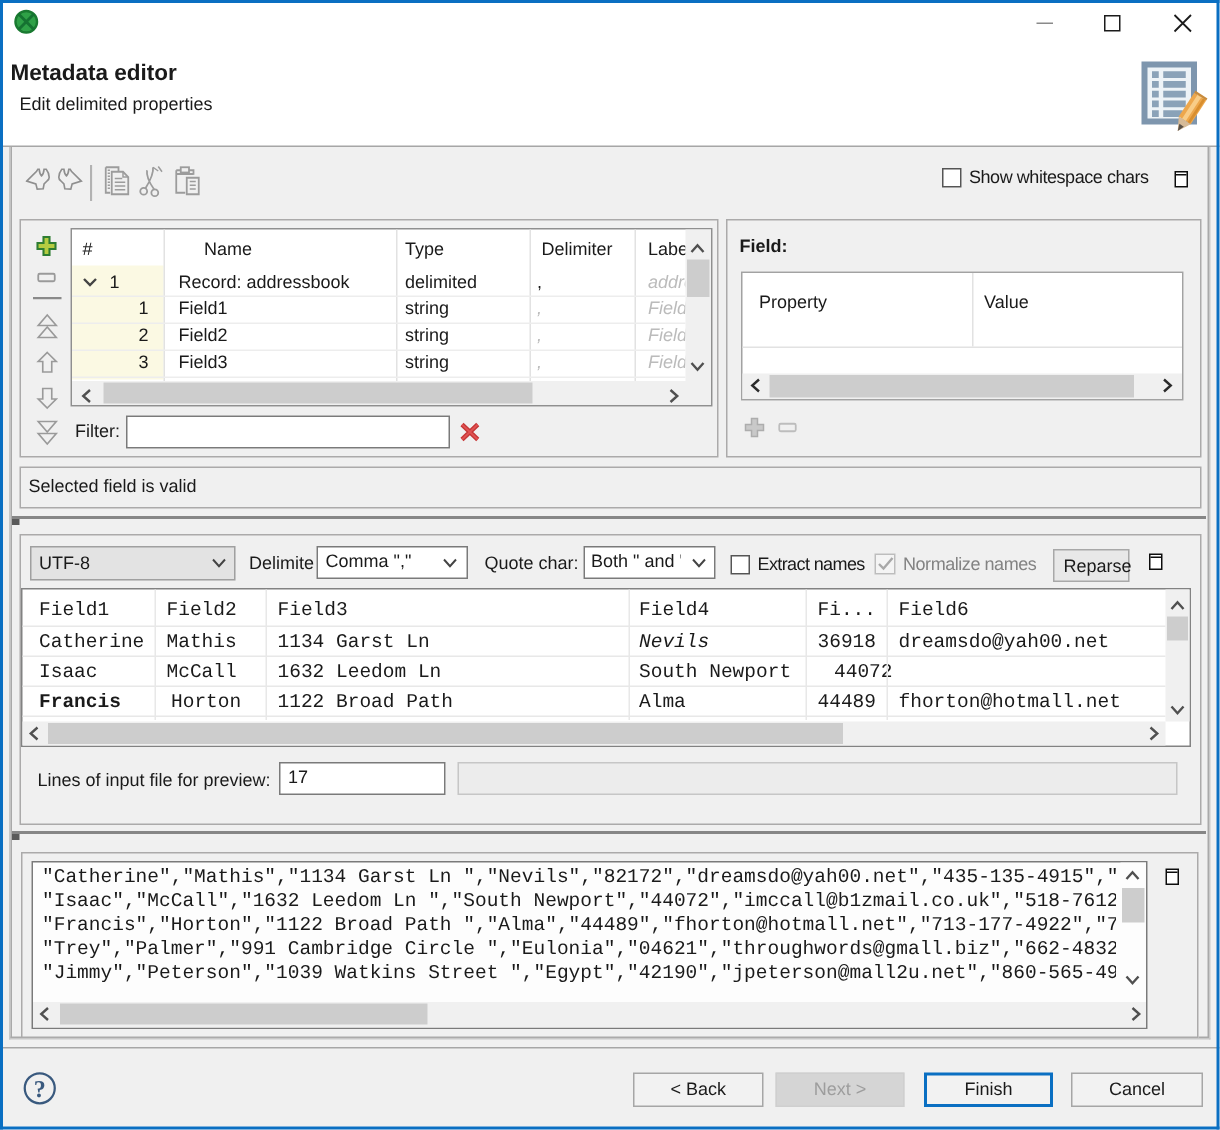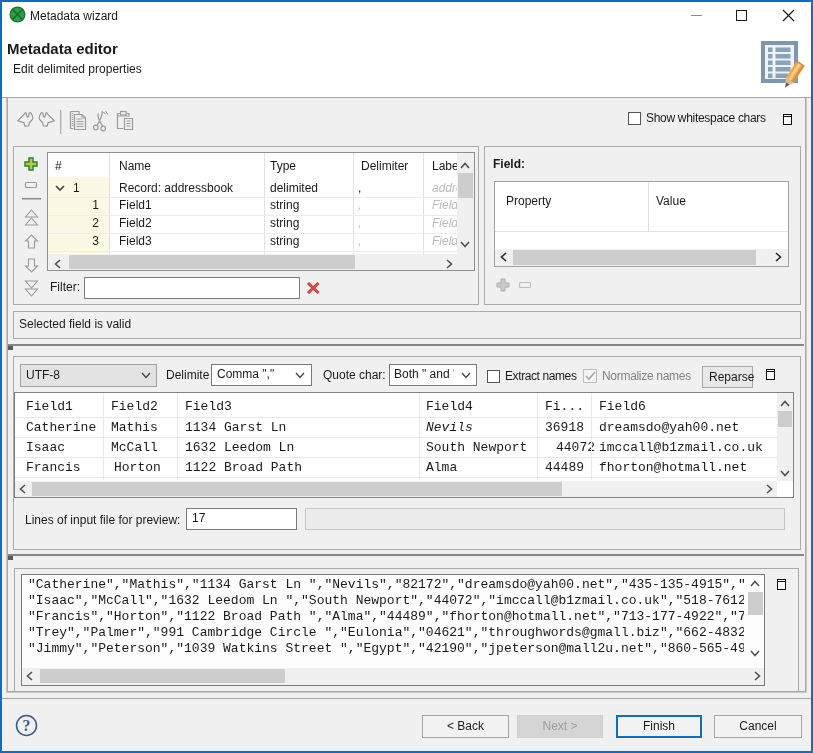--- a/index.html
+++ b/index.html
@@ -19,21 +19,20 @@
 <div id="win">
   <div class="abs" style="left:0;top:0;width:813px;height:2px;background:#0a6fc2;z-index:50"></div>
   <div class="abs" style="left:0;top:751px;width:813px;height:2px;background:#0a6fc2;z-index:50"></div>
   <div class="abs" style="left:0;top:0;width:2px;height:753px;background:#0a6fc2;z-index:50"></div>
   <div class="abs" style="left:811px;top:0;width:2px;height:753px;background:#0a6fc2;z-index:50"></div>
 
   <svg class="abs" style="left:9px;top:6px" width="17" height="17" viewBox="0 0 17 17">
     <circle cx="8.5" cy="8.5" r="7.2" fill="#2fa147" stroke="#1a7a31" stroke-width="1.6"></circle>
     <path d="M3.4 3.4 L13.6 13.6 M13.6 3.4 L3.4 13.6" stroke="#157231" stroke-width="1.9"></path>
   </svg>
-  <div class="abs" style="left:30px;top:9px;width:200px;">Metadata wizard</div>
   <div class="abs" style="left:691px;top:15px;width:11px;height:1px;background:#8a8a8a"></div>
   <div class="abs" style="left:736px;top:10px;width:11px;height:11px;border:1px solid #1b1b1b"></div>
   <svg class="abs" style="left:782px;top:9px" width="13" height="13" viewBox="0 0 13 13">
     <path d="M1 1 L12 12 M12 1 L1 12" stroke="#1b1b1b" stroke-width="1.2"></path>
   </svg>
 
   <div class="abs" style="left:7px;top:40px;font-weight:bold;font-size:15px;">Metadata editor</div>
   <div class="abs" style="left:13px;top:62px;">Edit delimited properties</div>
   <svg class="abs" style="left:760px;top:40px" width="48" height="50" viewBox="0 0 48 50">
     <rect x="1" y="1" width="37" height="42" fill="#7e96ae"></rect>
@@ -128,21 +127,21 @@
   <div class="abs" style="left:109px;top:153px;width:1px;height:103px;background:#e2e2e2"></div>
   <div class="abs" style="left:264px;top:153px;width:1px;height:103px;background:#e2e2e2"></div>
   <div class="abs" style="left:353px;top:153px;width:1px;height:103px;background:#e2e2e2"></div>
   <div class="abs" style="left:423px;top:153px;width:1px;height:103px;background:#e2e2e2"></div>
   <div class="abs" style="left:48px;top:197px;width:409px;height:1px;background:#ededed"></div>
   <div class="abs" style="left:48px;top:215px;width:409px;height:1px;background:#ededed"></div>
   <div class="abs" style="left:48px;top:233px;width:409px;height:1px;background:#ededed"></div>
   <div class="abs" style="left:48px;top:251px;width:409px;height:1px;background:#ededed"></div>
 
   <div class="abs" style="left:55px;top:159px;">#</div>
-  <div class="abs" style="left:119px;top:159px;">Name</div>
+  <div class="abs" style="left:136px;top:159px;">Name</div>
   <div class="abs" style="left:270px;top:159px;">Type</div>
   <div class="abs" style="left:361px;top:159px;">Delimiter</div>
   <div class="abs" style="left:432px;top:159px;width:25px;overflow:hidden;">Label</div>
 
   <svg class="abs" style="left:55px;top:184px" width="10" height="8" viewBox="0 0 10 8">
       <path d="M1 2 L5 6 L9 2" fill="none" stroke="#444" stroke-width="1.6"></path>
     </svg>
   <div class="abs" style="left:73px;top:181px;">1</div>
   <div class="abs" style="left:119px;top:181px;">Record: addressbook</div>
   <div class="abs" style="left:270px;top:181px;">delimited</div>
@@ -263,22 +262,21 @@
   <div class="mono abs" style="left:111px;top:420px;">Mathis</div>
   <div class="mono abs" style="left:185px;top:420px;">1134 Garst Ln</div>
   <div class="mono abs" style="left:426px;top:420px;font-style:italic;">Nevils</div>
   <div class="mono abs" style="left:545px;top:420px;">36918</div>
   <div class="mono abs" style="left:599px;top:420px;">dreamsdo@yah00.net</div>
   <div class="mono abs" style="left:26px;top:440px;">Isaac</div>
   <div class="mono abs" style="left:111px;top:440px;">McCall</div>
   <div class="mono abs" style="left:185px;top:440px;">1632 Leedom Ln</div>
   <div class="mono abs" style="left:426px;top:440px;">South Newport</div>
   <div class="mono abs" style="left:545px;top:440px;margin-left:11px;">44072</div>
-  <div class="mono abs" style="left:599px;top:440px;width:168px;overflow:hidden;">imccall@b1zmail.co.uk</div>
-  <div class="mono abs" style="left:26px;top:460px;">Francis</div>
+  <div class="mono abs" style="left:26px;top:460px;font-weight:bold;">Francis</div>
   <div class="mono abs" style="left:114px;top:460px;font-family:Liberation Mono, monospace;">Horton</div>
   <div class="mono abs" style="left:185px;top:460px;">1122 Broad Path</div>
   <div class="mono abs" style="left:426px;top:460px;">Alma</div>
   <div class="mono abs" style="left:545px;top:460px;">44489</div>
   <div class="mono abs" style="left:599px;top:460px;">fhorton@hotmall.net</div>
 
   <div class="abs" style="left:103px;top:393px;width:1px;height:87px;background:#e8e8e8"></div>
   <div class="abs" style="left:177px;top:393px;width:1px;height:87px;background:#e8e8e8"></div>
   <div class="abs" style="left:419px;top:393px;width:1px;height:87px;background:#e8e8e8"></div>
   <div class="abs" style="left:537px;top:393px;width:1px;height:87px;background:#e8e8e8"></div>

